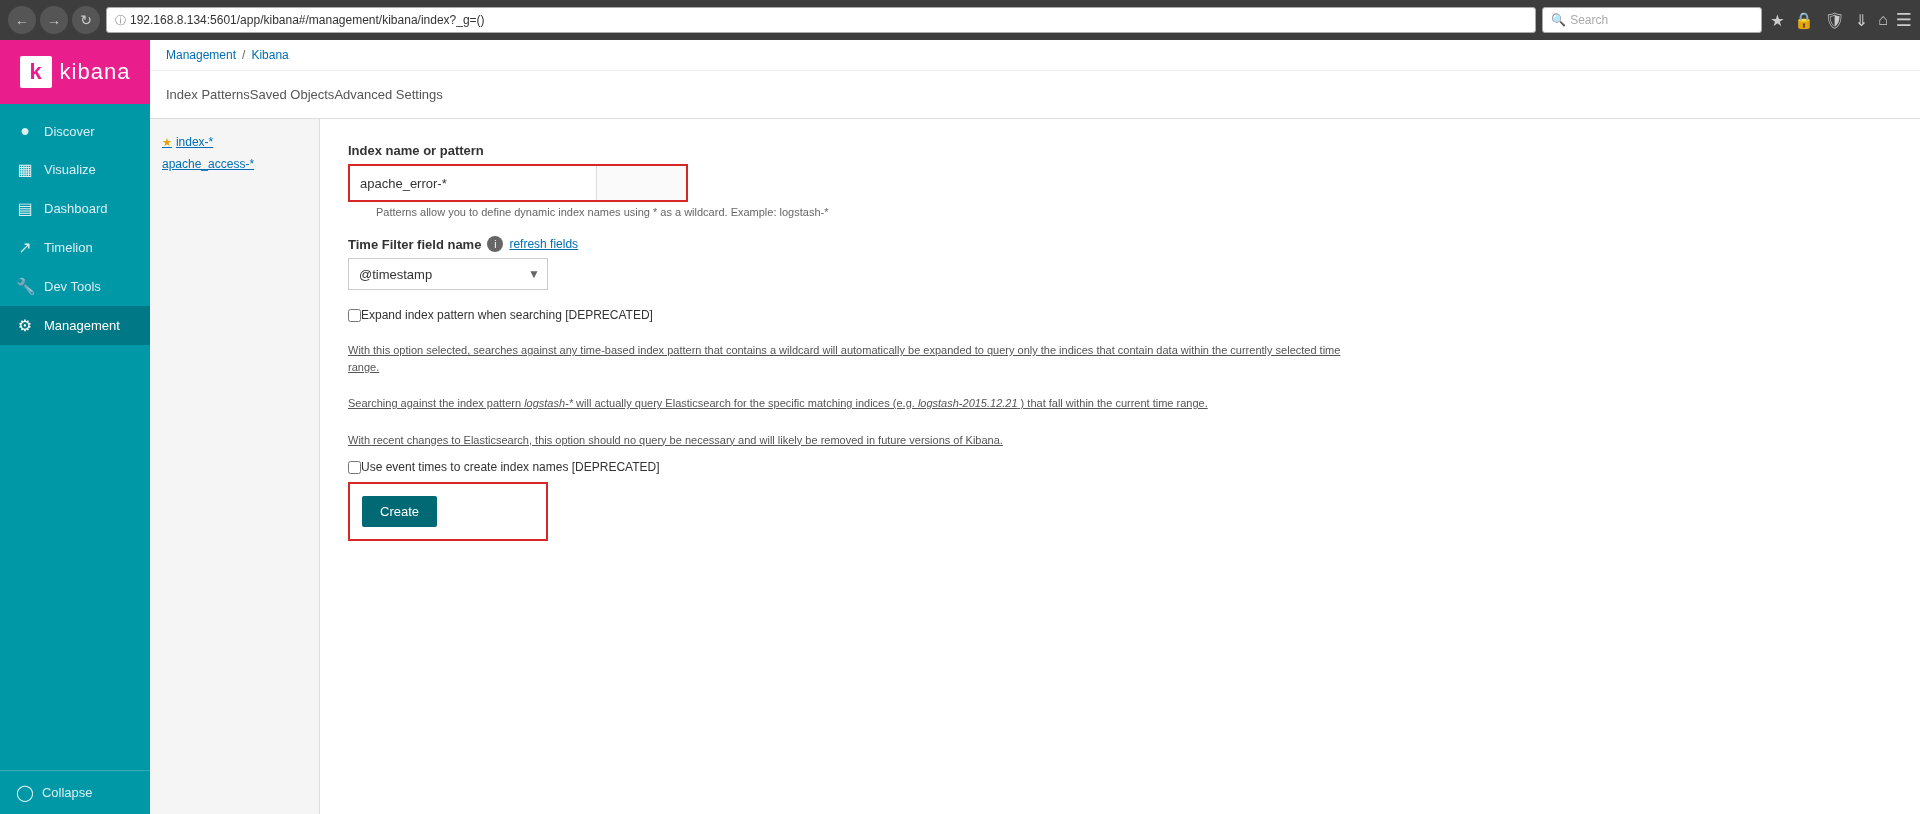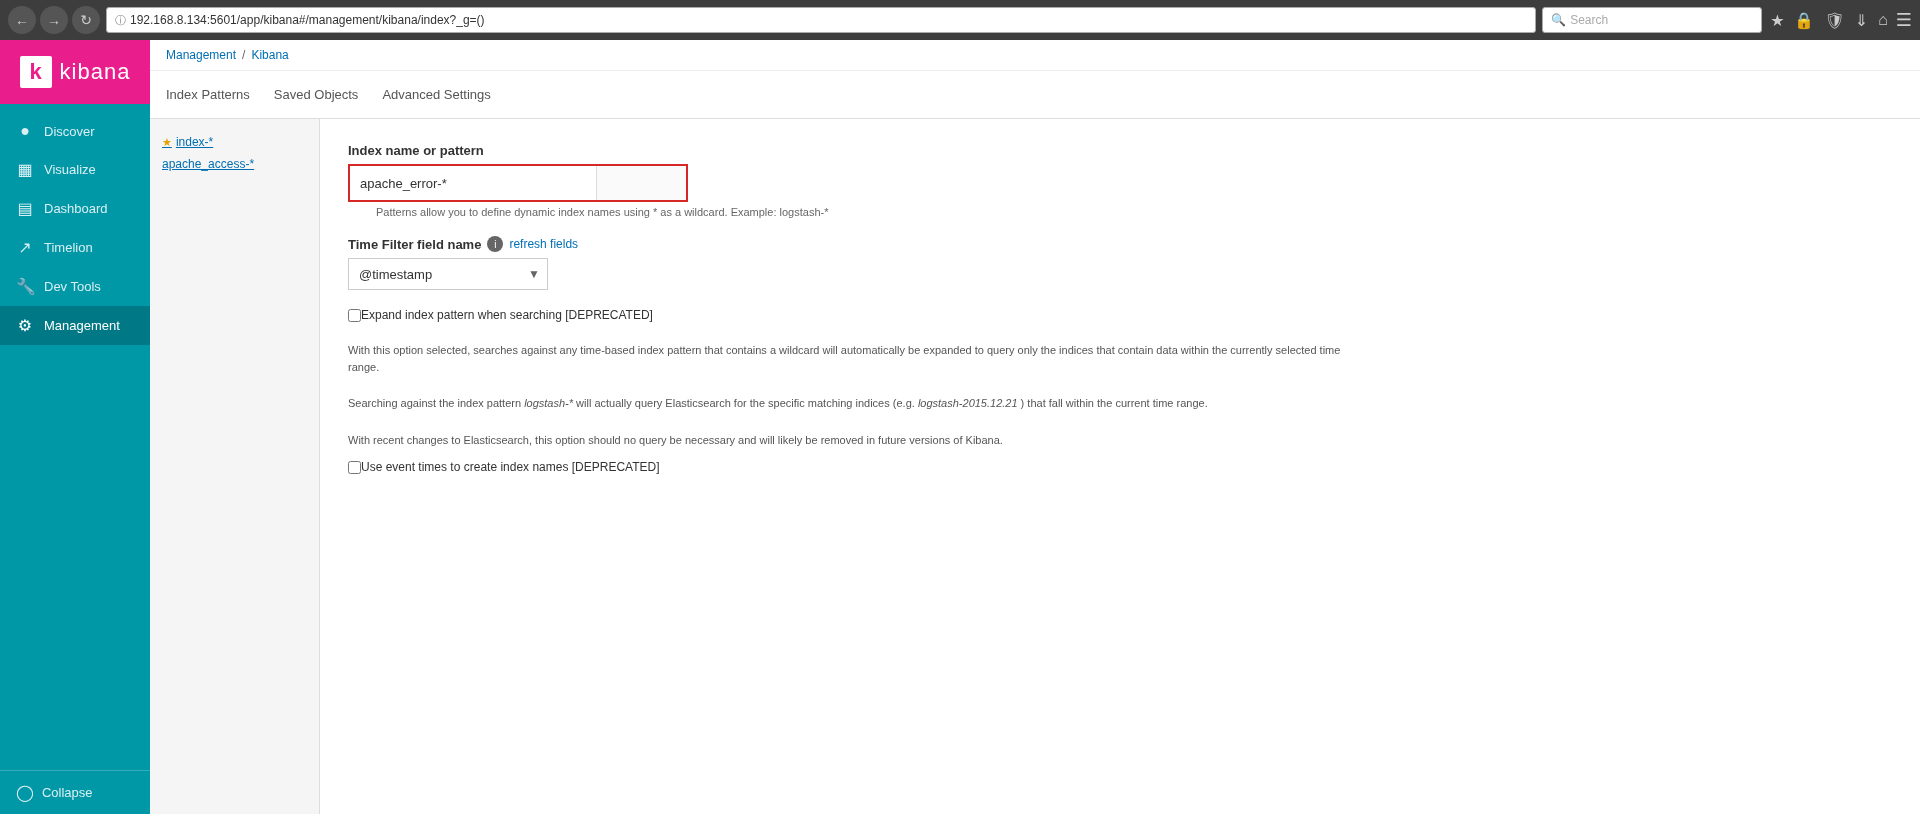--- a/index.html
+++ b/index.html
@@ -78,21 +78,20 @@
     }
 
     
     .top-nav {
       background: #fff;
       border-bottom: 1px solid #ddd;
       padding: 0 16px;
       height: 48px;
       display: flex;
       align-items: center;
-      gap: 24px;
     }
     .top-nav a {
       color: #555;
       text-decoration: none;
       font-size: 13px;
       padding: 14px 0;
       cursor: pointer;
     }
 
     
@@ -277,20 +276,21 @@
       justify-content: center;
       width: 16px; height: 16px;
       background: #666;
       color: #fff;
       border-radius: 50%;
       font-size: 10px;
       cursor: pointer;
     }
     .refresh-link {
       color: #006eb3;
+      text-decoration: underline;
       font-size: 12px;
       cursor: pointer;
     }
 
     .select-wrapper {
       position: relative;
       width: 200px;
     }
     .timestamp-select {
       width: 100%;
@@ -330,20 +330,21 @@
       margin: 0;
       cursor: pointer;
     }
 
     .deprecated-description {
       font-size: 11px;
       color: #555;
       margin: 20px 0 12px 0;
       line-height: 1.5;
       max-width: 1000px;
+      text-decoration: underline;
     }
 
     
     .create-section {
       border: 2px solid #d62727;
       width: 200px;
       padding: 12px;
       margin-top: 8px;
     }
     .create-btn {
@@ -510,20 +511,23 @@
             </p>
             <p class="deprecated-description">With recent changes to Elasticsearch, this option should no query be necessary and will likely be removed in future versions of Kibana.</p>
 
             <div class="checkbox-group">
               <label class="checkbox-label">
                 <input type="checkbox" style="">
                 <span>Use event times to create index names [DEPRECATED]</span>
               </label>
             </div>
 
+            <div class="create-section">
+              <button class="create-btn">Create</button>
+            </div>
 
           </div>
         </div>
       </div>
 
     </div>
   </div>
 </div>
 
 </body></html>

